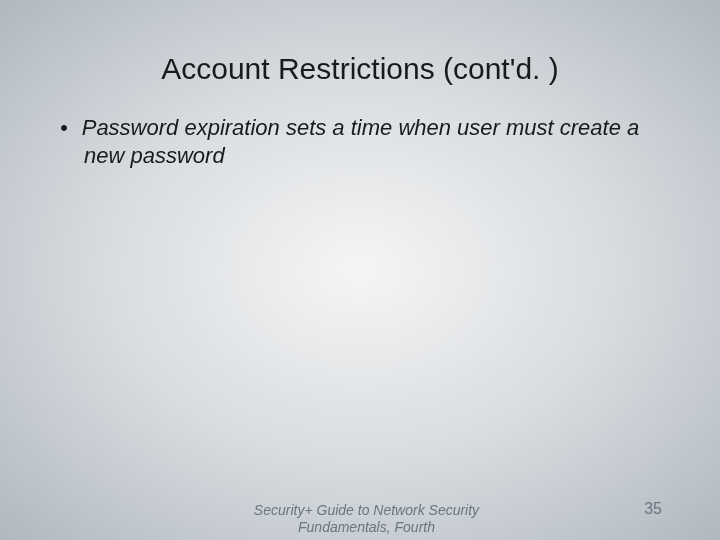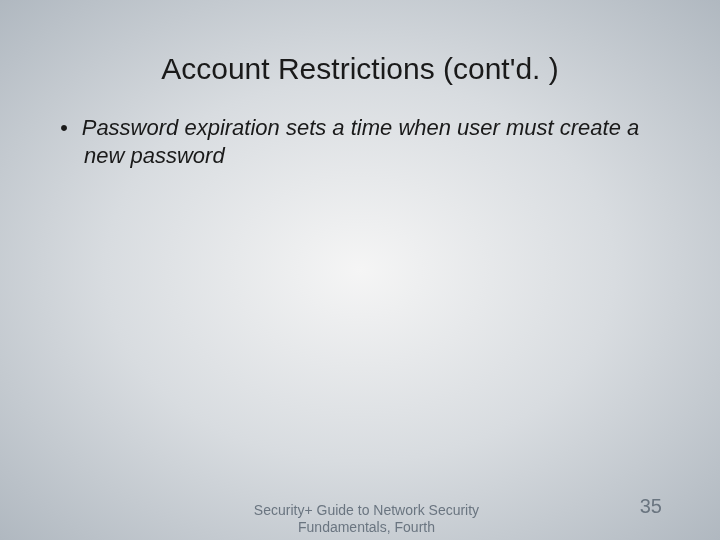--- a/index.html
+++ b/index.html
@@ -60,33 +60,34 @@
     }
     .footer {
       position: absolute;
       bottom: 0;
       left: 13px;
       right: 0;
       height: 38px;
       display: flex;
       justify-content: center;
       align-items: flex-start;
+      font-style: italic;
     }
     .footer-text {
       font-size: 14px;
       color: #6a7580;
       text-align: center;
       line-height: 1.2;
       max-width: 260px;
     }
     .page-number {
       position: absolute;
       right: 58px;
       bottom: 22px;
-      font-size: 20px;
+      font-size: 16px;
       color: #6a7580;
     }
   </style>
 </head>
 <body>
 
 <div class="slide">
   <h1 class="title">Account Restrictions (cont'd. )</h1>
   <div class="content">
     <div class="level1">Password expiration sets a time when user must create a new password</div>

